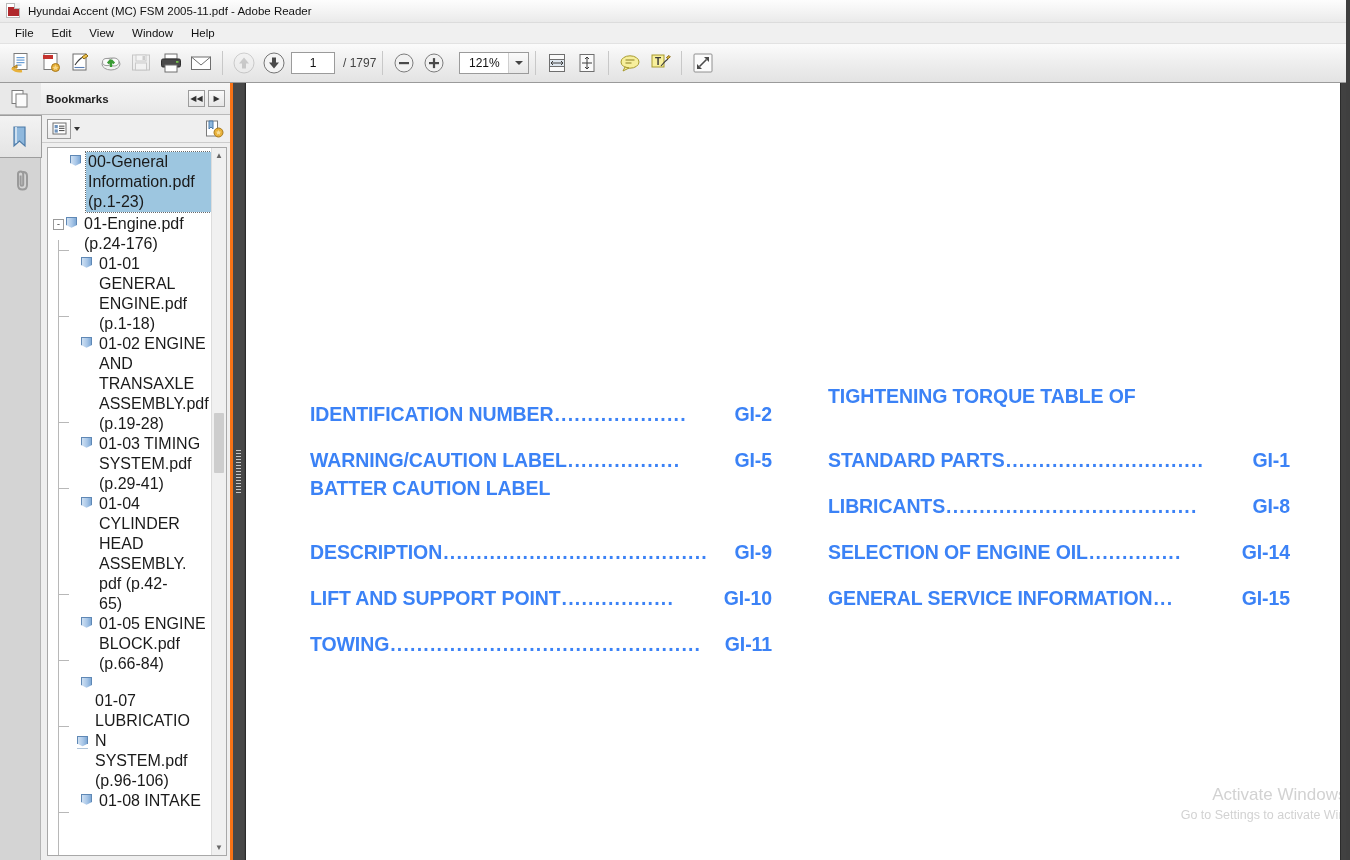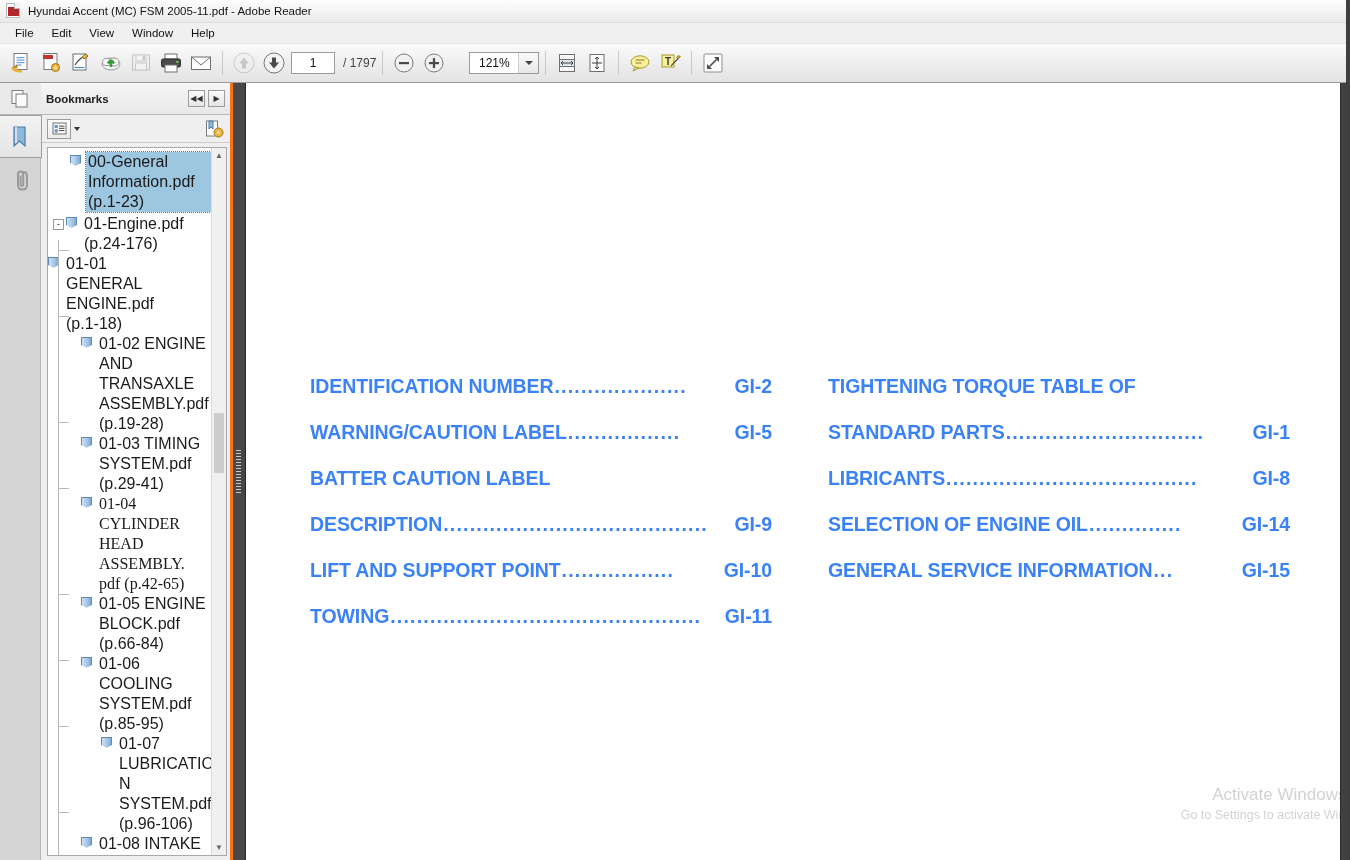--- a/index.html
+++ b/index.html
@@ -96,21 +96,21 @@
     text-align: center; line-height: 20px;
     margin-left: 2px;
     flex: none;
   }
   .pagecount {
     font-size: 12px; color: #444;
     margin-left: 8px; white-space: nowrap; flex: none;
   }
   .zoombox {
     height: 22px; border: 1px solid #9b9b9b; background: #fff;
-    display: flex; align-items: center; flex: none; margin-left: 20px;
+    display: flex; align-items: center; flex: none; margin-left: 10px;
   }
   .zoomval {
     width: 48px; text-align: center; font-size: 12px; color: #111;
   }
   .zoomarrow {
     width: 20px; height: 20px;
     border-left: 1px solid #cfcfcf;
     background: linear-gradient(to bottom,#fafafa,#e8e8e8);
     display: flex; align-items: center; justify-content: center;
   }
@@ -351,21 +351,21 @@
     letter-spacing: -0.1px;
   }
   .toc-name { flex: none; }
   .toc-dots {
     flex: 1;
     overflow: hidden;
     white-space: nowrap;
     letter-spacing: 1.2px;
     margin: 0 1px;
   }
-  .toc-page { flex: none; padding-left: 3px; }
+  .toc-page { flex: none; padding-left: 3px; margin-top: 28px; }
 
   .watermark {
     position: absolute;
     right: -38px;
     bottom: 36px;
     text-align: center;
     color: #d2d2d2;
     font-size: 17px;
     line-height: 1.35;
     pointer-events: none;
@@ -612,63 +612,62 @@
           </div>
 
           <div class="bm" style="padding-left:5px;">
             <div class="expander">-</div>
             <div class="bm-icon" style="margin-left:2px;">
                 <div class="ribbon"></div>
               </div>
             <div class="bm-label" style="width:140px;">01-Engine.pdf (p.24-176)</div>
           </div>
 
-          <div class="bm" style="">
+          <div class="bm" style="padding-left:33px;">
             <div class="bm-icon">
                 <div class="ribbon"></div>
               </div>
             <div class="bm-label" style="width:118px;">01-01 GENERAL ENGINE.pdf (p.1-18)</div>
           </div>
 
           <div class="bm" style="padding-left:33px;">
             <div class="bm-icon">
                 <div class="ribbon"></div>
               </div>
             <div class="bm-label" style="width:118px;">01-02 ENGINE AND TRANSAXLE ASSEMBLY.pdf (p.19-28)</div>
           </div>
 
           <div class="bm" style="padding-left:33px;">
             <div class="bm-icon">
                 <div class="ribbon"></div>
               </div>
             <div class="bm-label" style="width:118px;">01-03 TIMING SYSTEM.pdf (p.29-41)</div>
           </div>
 
-          <div class="bm" style="padding-left:33px;font-family:Liberation Serif, serif;">
+          <div class="bm" style="padding-left:33px;">
             <div class="bm-icon">
                 <div class="ribbon"></div>
               </div>
             <div class="bm-label" style="width:92px;">01-04 CYLINDER HEAD ASSEMBLY.pdf (p.42-65)</div>
           </div>
 
           <div class="bm" style="padding-left:33px;">
             <div class="bm-icon">
                 <div class="ribbon"></div>
               </div>
             <div class="bm-label" style="width:118px;">01-05 ENGINE BLOCK.pdf (p.66-84)</div>
           </div>
 
           <div class="bm" style="padding-left:33px;">
             <div class="bm-icon">
                 <div class="ribbon"></div>
               </div>
-            <div class="bm-label" style="width:118px;">01-06 COOLING SYSTEM.pdf (p.85-95)</div>
-          </div>
-
-          <div class="bm" style="padding-left:53px;">
+          </div>
+
+          <div class="bm" style="padding-left:29px;align-items:center;">
             <div class="bm-icon">
                 <div class="ribbon"></div>
               </div>
             <div class="bm-label" style="width:105px;">01-07 LUBRICATION SYSTEM.pdf (p.96-106)</div>
           </div>
 
           <div class="bm" style="padding-left:33px;">
             <div class="bm-icon">
                 <div class="ribbon"></div>
               </div>

